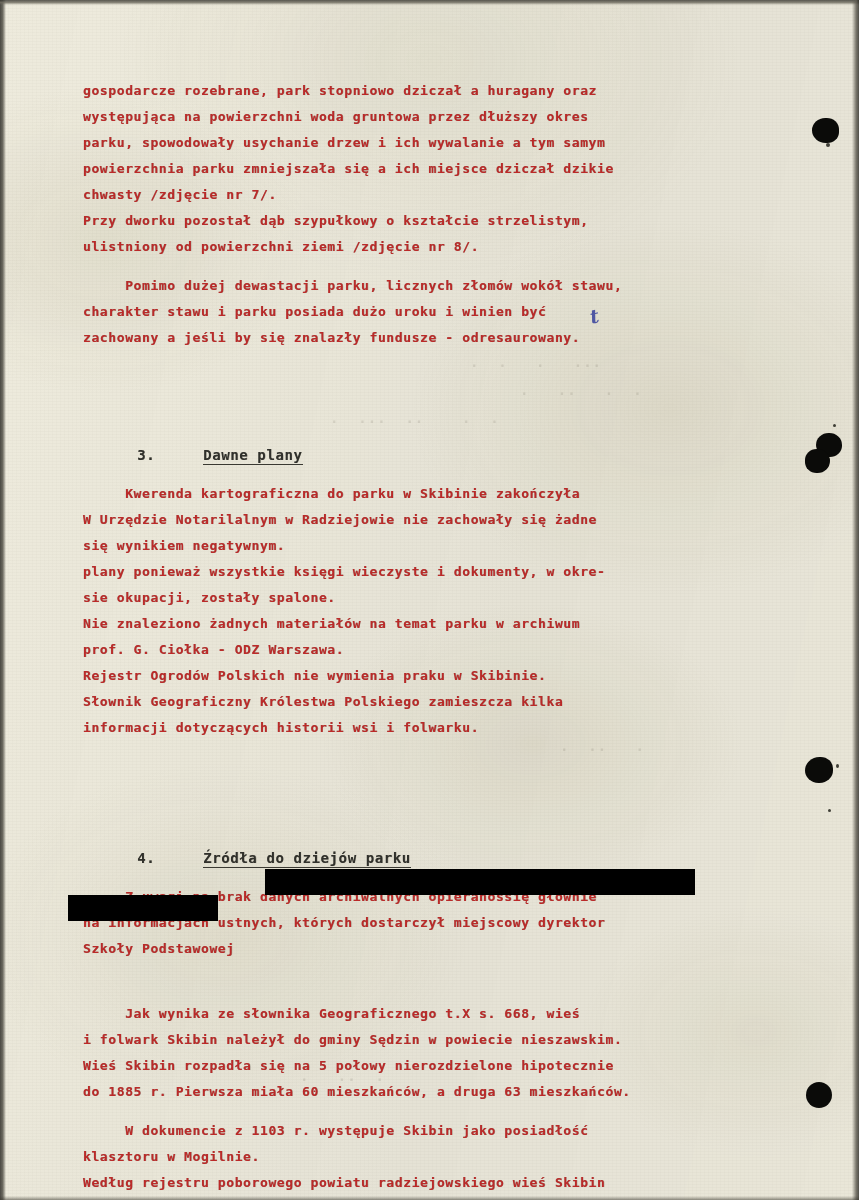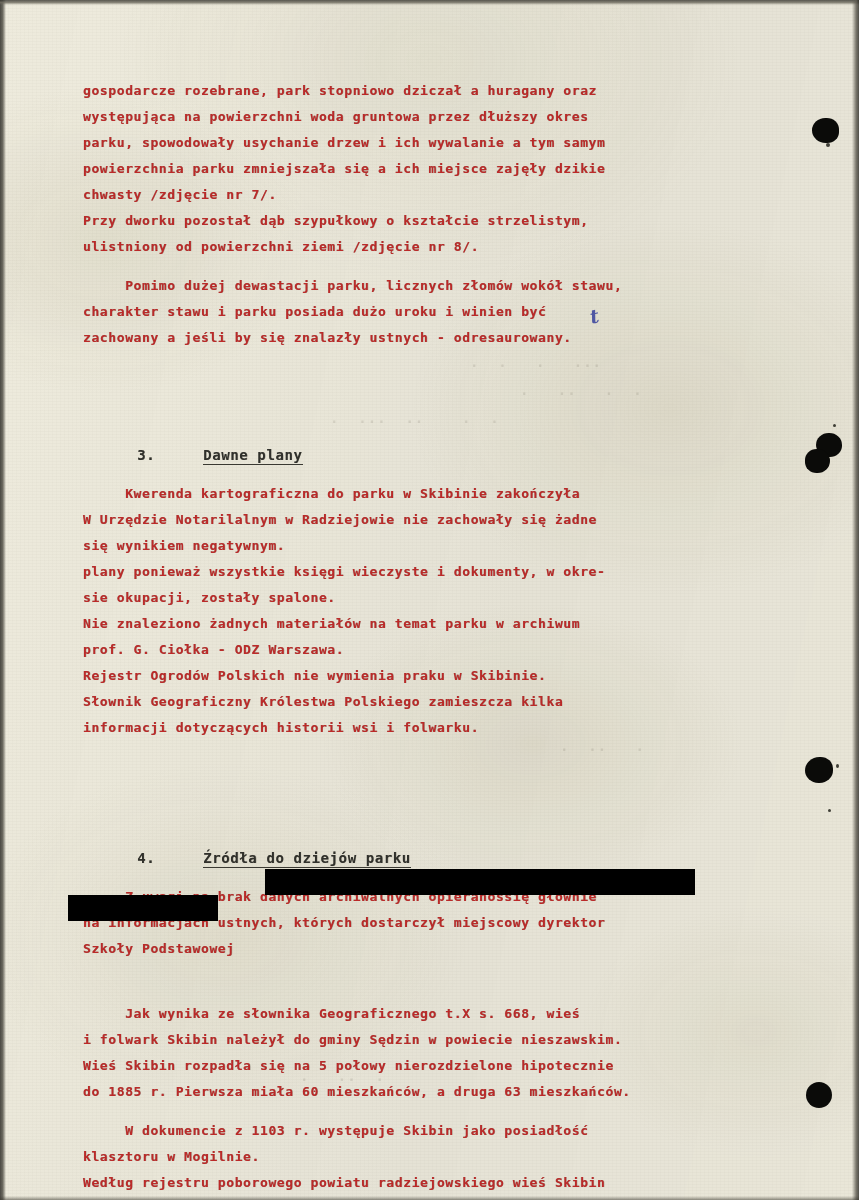--- a/index.html
+++ b/index.html
@@ -165,30 +165,30 @@
   <div class="ghost" style="left:520px; top:386px;">·   ··   ·  ·</div>
   <div class="ghost" style="left:330px; top:414px;">·  ···  ··    ·  ·</div>
   <div class="ghost" style="left:560px; top:742px;">·  ··   ·</div>
   <div class="ghost" style="left:300px; top:1072px;">·   ··  ·</div>
 
   <div class="doc">
 
     <div class="line">gospodarcze rozebrane, park stopniowo dziczał a huragany oraz</div>
     <div class="line">występująca na powierzchni woda gruntowa przez dłuższy okres</div>
     <div class="line">parku, spowodowały usychanie drzew i ich wywalanie a tym samym</div>
-    <div class="line">powierzchnia parku zmniejszała się a ich miejsce zajęły dzikie</div>
+    <div class="line">powierzchnia parku zmniejszała się a ich miejsce dziczał dzikie</div>
     <div class="line">chwasty /zdjęcie nr 7/.</div>
     <div class="line">Przy dworku pozostał dąb szypułkowy o kształcie strzelistym,</div>
     <div class="line">ulistniony od powierzchni ziemi /zdjęcie nr 8/.</div>
 
     <div class="gap-sm"></div>
 
     <div class="line">     Pomimo dużej dewastacji parku, licznych złomów wokół stawu,</div>
     <div class="line">charakter stawu i parku posiada dużo uroku i winien być</div>
-    <div class="line">zachowany a jeśli by się znalazły ustnych - odresaurowany.</div>
+    <div class="line">zachowany a jeśli by się znalazły fundusze - odresaurowany.</div>
 
     <div class="gap-lg"></div>
     <div class="gap-sm"></div>
 
     <div class="heading-row">
       <span class="num">3.</span><span class="ttl">Dawne plany</span>
     </div>
 
     <div class="gap"></div>
     <div class="gap-sm"></div>

